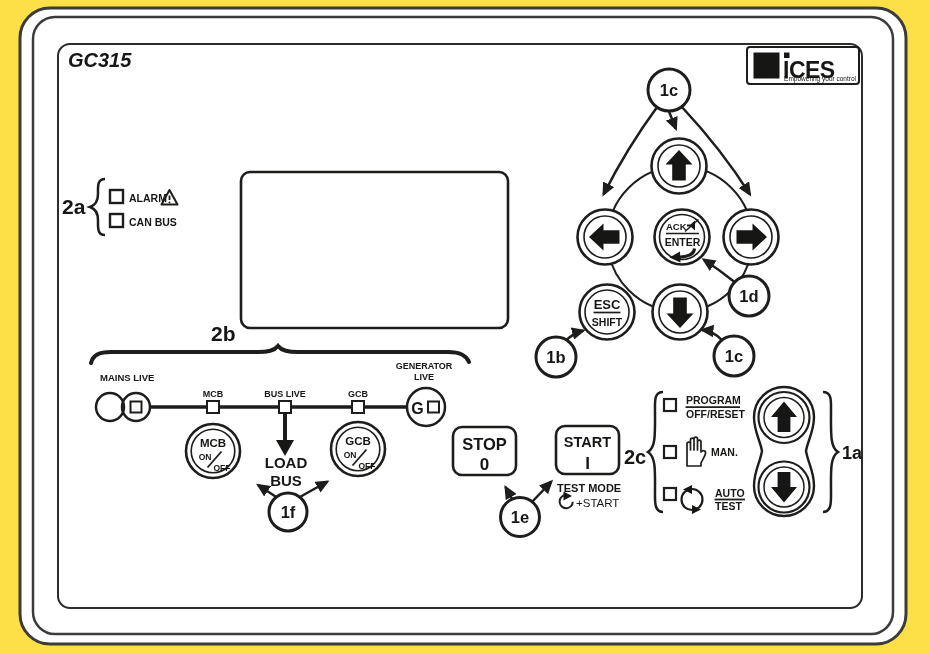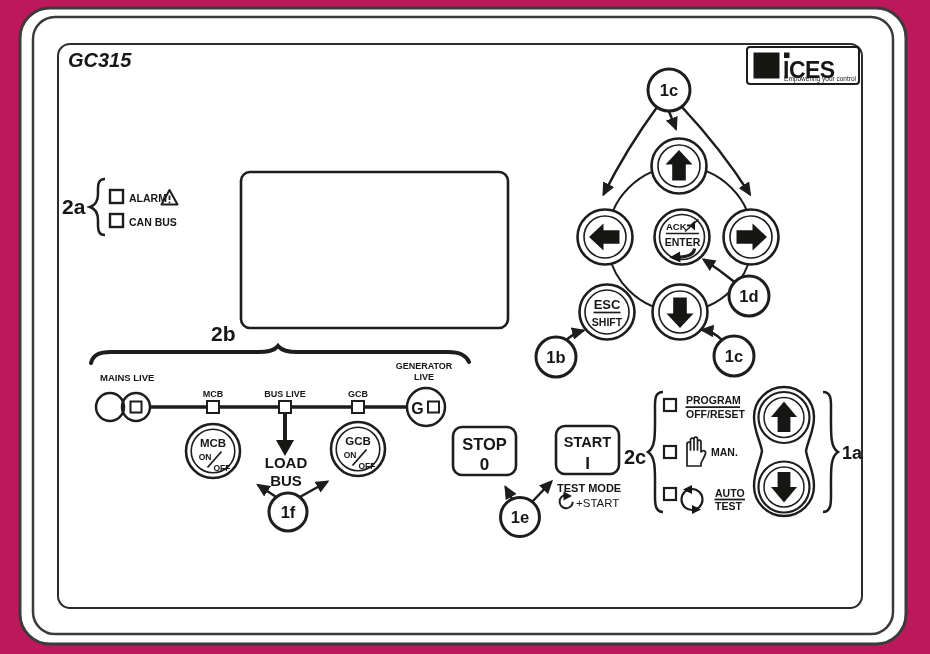--- a/index.html
+++ b/index.html
@@ -1,16 +1,16 @@
 <!DOCTYPE html>
 <html><head>
 <meta charset="utf-8">
 <style>
   html,body{margin:0;padding:0;background:#ffffff;}
-  .stage{width:930px;height:654px;position:relative;background:#be185d;overflow:hidden;}
+  .stage{width:930px;height:654px;position:relative;background:#fde047;overflow:hidden;}
   svg{display:block;}
   text{font-family:"Liberation Sans","DejaVu Sans",sans-serif;fill:#161614;}
   .b{font-weight:bold;}
   .it{font-style:italic;}
   .mid{text-anchor:middle;}
   .end{text-anchor:end;}
   .ink{stroke:#1d1d1b;}
   .nofill{fill:none;}
   .wfill{fill:#ffffff;}
   .blk{fill:#161614;}

